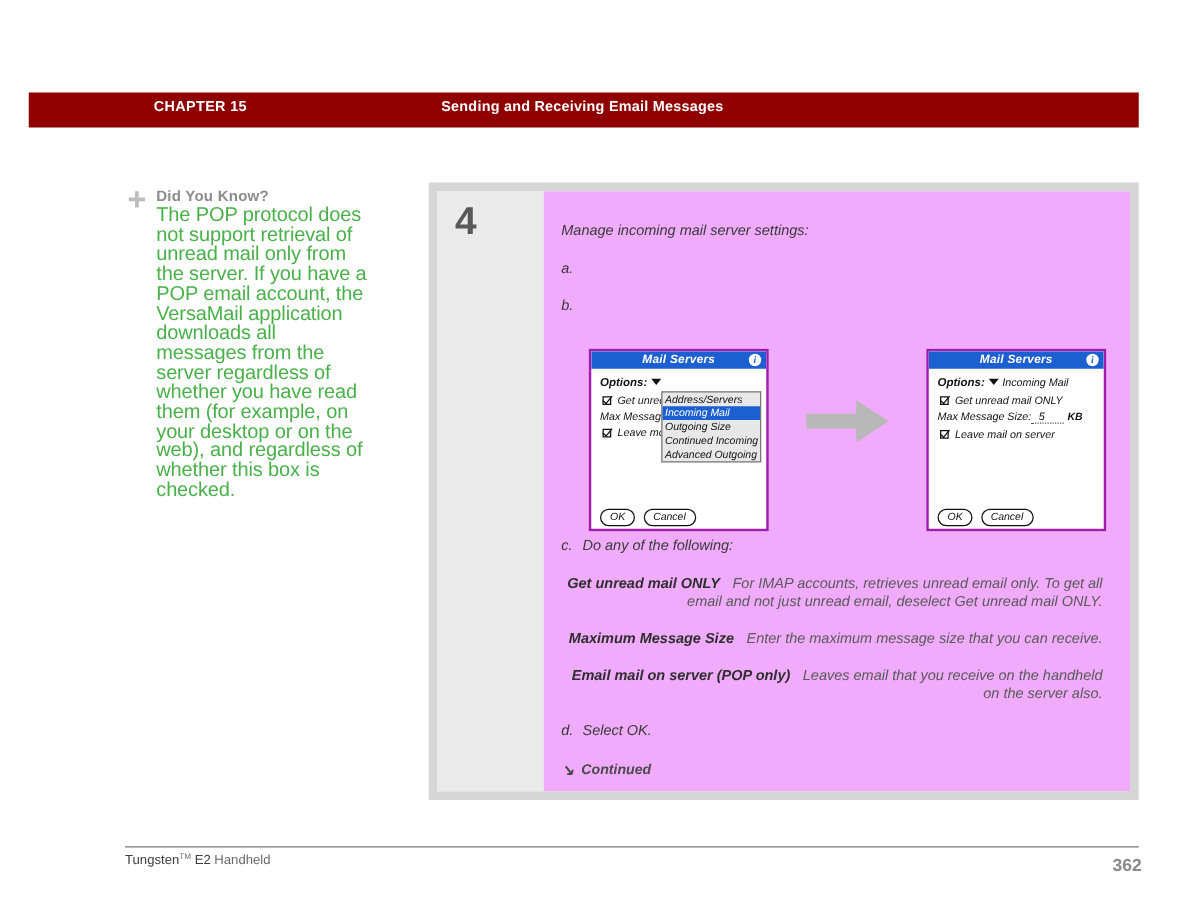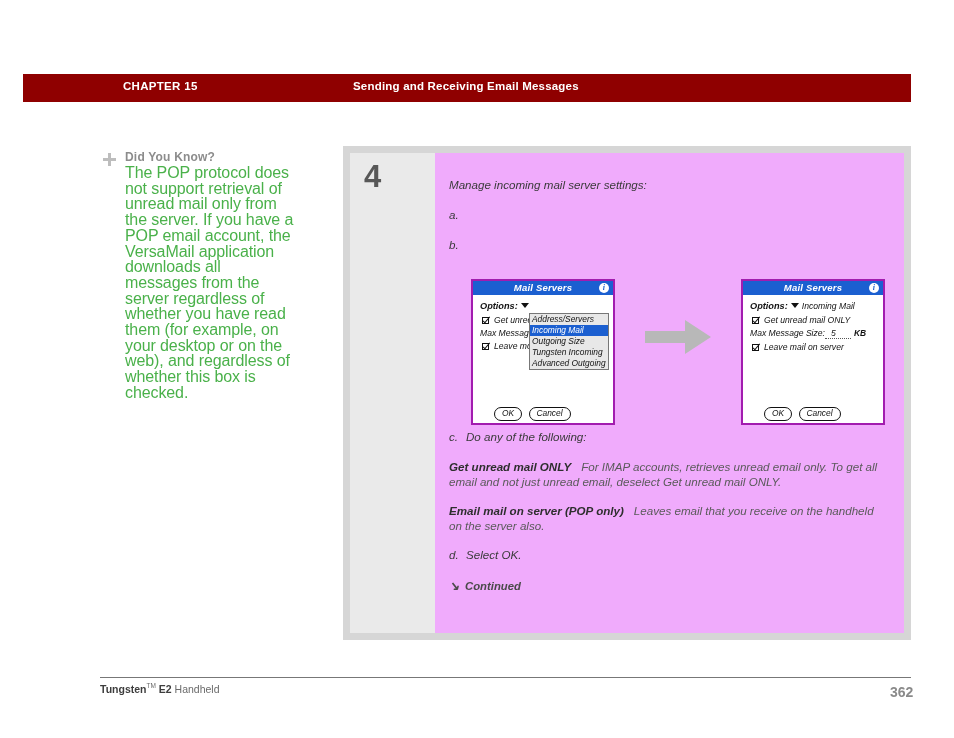--- a/index.html
+++ b/index.html
@@ -128,20 +128,21 @@
   .sub-step .letter {
     width: 17px;
     flex: 0 0 17px;
   }
   .para {
     font-size: 11.6px;
     color: #5a5a5a;
     line-height: 14.5px;
     margin: 0 0 15px 0;
     max-width: 452px;
+    text-align: right;
   }
   .para b { color: #2e2e2e; }
   .para .gap { display: inline-block; width: 10px; }
 
   .continued {
     font-size: 11.3px;
     font-weight: bold;
     color: #4a4a4a;
     margin-top: 18px;
     display: flex;
@@ -277,21 +278,21 @@
     white-space: nowrap;
     color: #111111;
   }
   .pick-item.selected {
     background: #1b5fd0;
     color: #ffffff;
   }
 
   .pda-buttons {
     position: absolute;
-    left: 21px; bottom: 6px;
+    left: 7px; bottom: 6px;
   }
   .pda-btn {
     display: inline-block;
     border: 1px solid #111111;
     border-radius: 7px;
     font-size: 8.4px;
     padding: 0px 7px 1px 7px;
     margin-right: 4px;
     background: #ffffff;
     color: #111111;
@@ -324,21 +325,21 @@
     left: 100px; top: 677px;
     width: 811px; height: 1px;
     background: #777777;
   }
   .footer-left {
     position: absolute;
     left: 100px; top: 682px;
     font-size: 10.5px;
     color: #6a6a6a;
   }
-  .footer-left b { color: #3d3d3d; font-weight: bold; }
+  .footer-left b { color: #3d3d3d; font-weight: normal; }
   .footer-left sup { font-size: 6.5px; vertical-align: super; }
   .footer-page {
     position: absolute;
     left: 890px; top: 684px;
     font-size: 14px;
     color: #8a8a8a;
     font-weight: bold;
   }
 </style>
 </head>
@@ -398,21 +399,21 @@
               </div>
               <div class="chk-row">
                 <span class="chk"></span>
                 <span>Leave mc</span>
               </div>
 
               <div class="picklist">
                 <div class="pick-item">Address/Servers</div>
                 <div class="pick-item selected">Incoming Mail</div>
                 <div class="pick-item">Outgoing Size</div>
-                <div class="pick-item">Tungsten Incoming</div>
+                <div class="pick-item">Continued Incoming</div>
                 <div class="pick-item">Advanced Outgoing</div>
               </div>
 
               <div class="pda-buttons">
                 <span class="pda-btn">OK</span>
                 <span class="pda-btn">Cancel</span>
               </div>
             </div>
           </div>
 
@@ -450,20 +451,21 @@
 
         </div>
 
         <div class="sub-step">
           <span class="letter">c.</span>
           <span>Do any of the following:</span>
         </div>
 
         <p class="para"><b>Get unread mail ONLY</b><span class="gap"></span><span>For IMAP accounts, retrieves unread email only. To get all email and not just unread email, deselect Get unread mail ONLY.</span></p>
 
+        <p class="para"><b>Maximum Message Size</b><span class="gap"></span><span>Enter the maximum message size that you can receive.</span></p>
 
         <p class="para"><b>Email mail on server (POP only)</b><span class="gap"></span><span>Leaves email that you receive on the handheld on the server also.</span></p>
 
         <div class="sub-step">
           <span class="letter">d.</span>
           <span>Select OK.</span>
         </div>
 
         <div class="continued">
           <span class="cont-arrow">↘</span>

